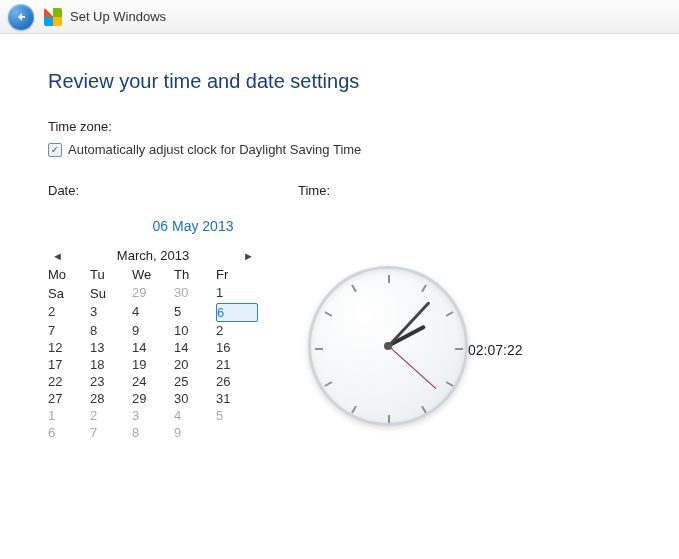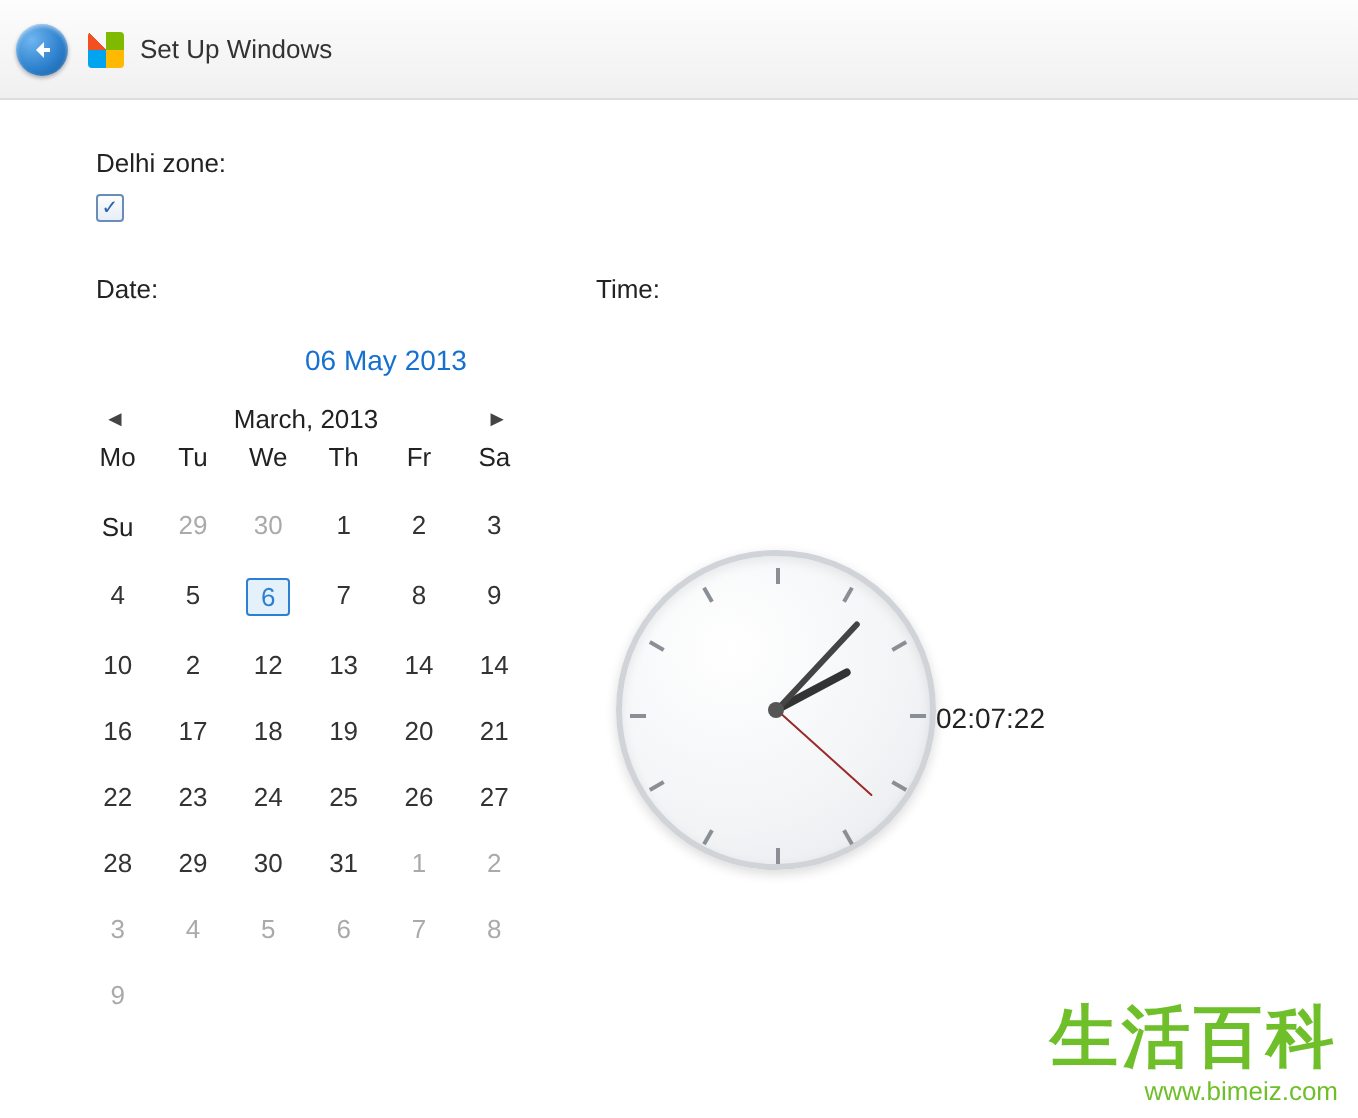--- a/index.html
+++ b/index.html
@@ -13,21 +13,21 @@
     position: relative;
   }
   .window {
     width: 100%;
     height: 100%;
     background: #fff;
     display: flex;
     flex-direction: column;
   }
   .titlebar {
-    height: 50px;
+    height: 34px;
     background: linear-gradient(#fdfdfd,#f0f0f0);
     border-bottom: 1px solid #ddd;
     display: flex;
     align-items: center;
     padding: 0 8px;
     font-size: 13px;
     color: #333;
   }
   .back-btn {
     width: 26px; height: 26px;
@@ -125,23 +125,22 @@
   .cal-header {
     display: flex;
     justify-content: space-between;
     align-items: center;
     padding: 2px 4px;
     font-size: 13px;
     color: #222;
   }
   .cal-grid {
     display: grid;
-    grid-template-columns: repeat(6, 1fr);
-    text-align: center;
-    gap: 16px;
+    grid-template-columns: repeat(5, 1fr);
+    text-align: left;
   }
   .cal-grid .hd { font-weight: 400; color: #222; padding: 2px 0; }
   .cal-grid .d { padding: 1px 0; color: #333; }
   .cal-grid .out { color: #aaa; }
   .cal-grid .sel {
     border: 1px solid #2d7fd3;
     border-radius: 2px;
     color: #2d7fd3;
     background: #e4f1fb;
   }
@@ -208,25 +207,27 @@
     <div class="back-btn">
       <svg width="12" height="12" viewBox="0 0 12 12">
           <path d="M7 2 L3 6 L7 10 L7 7 L10 7 L10 5 L7 5 Z"></path>
         </svg>
     </div>
     <span class="flag-icon"></span>
     <span>Set Up Windows</span>
   </div>
 
   <div class="content">
-
-    <div class="label">Delhi zone:</div>
+    <h1>Review your time and date settings</h1>
+
+    <div class="label">Time zone:</div>
 
     <div class="dst-row">
       <div class="checkbox">✓</div>
+      <span>Automatically adjust clock for Daylight Saving Time</span>
     </div>
 
     <div class="columns">
       <div class="col-date">
         <div class="col-label">Date:</div>
       </div>
       <div class="col-time">
         <div class="col-label">Time:</div>
       </div>
     </div>
@@ -310,17 +311,13 @@
             <div class="tick" style="transform: rotate(240deg);"></div>
             <div class="tick" style="transform: rotate(270deg);"></div>
             <div class="tick" style="transform: rotate(300deg);"></div>
             <div class="tick" style="transform: rotate(330deg);"></div>
           </div>
         <div class="time-text">02:07:22</div>
       </div>
     </div>
   </div>
 
-  <div class="watermark">
-    <div class="wm-cn">生活百科</div>
-    <div class="wm-url">www.bimeiz.com</div>
-  </div>
 </div>
 
 </body></html>

